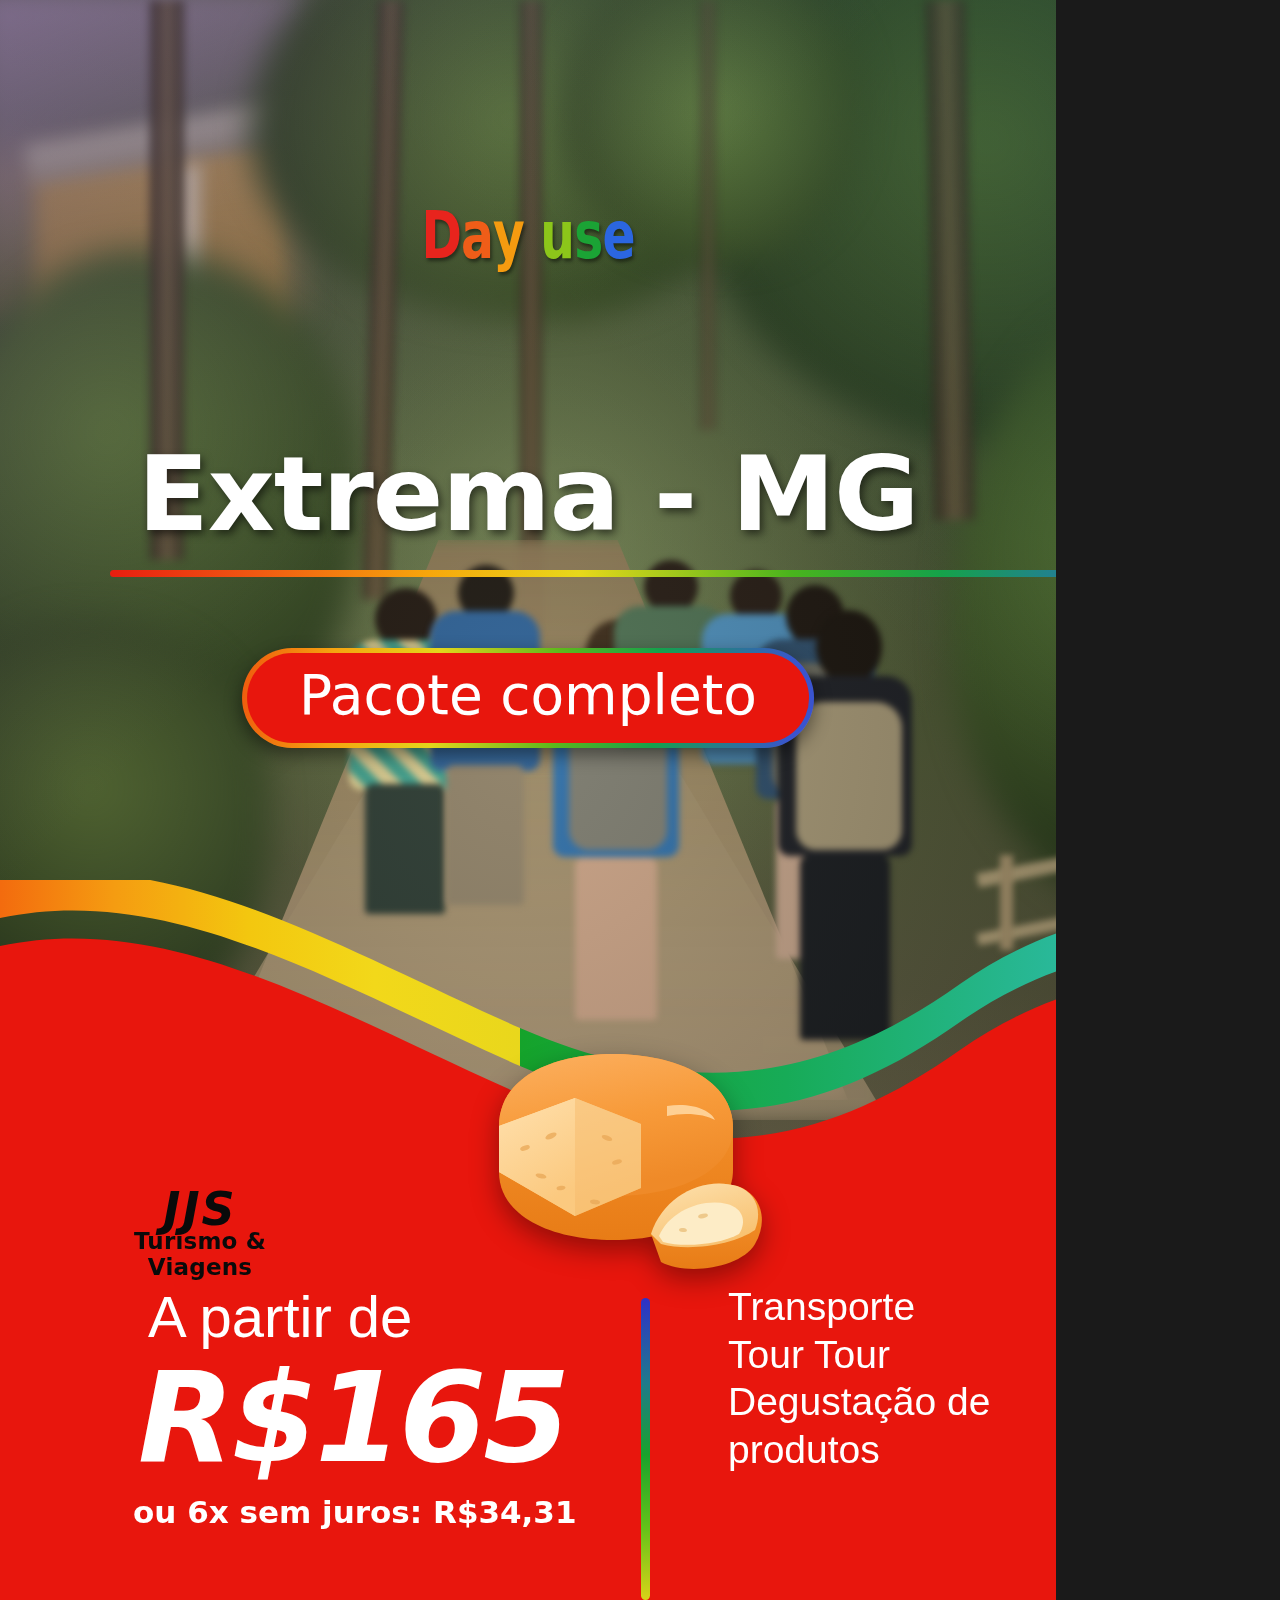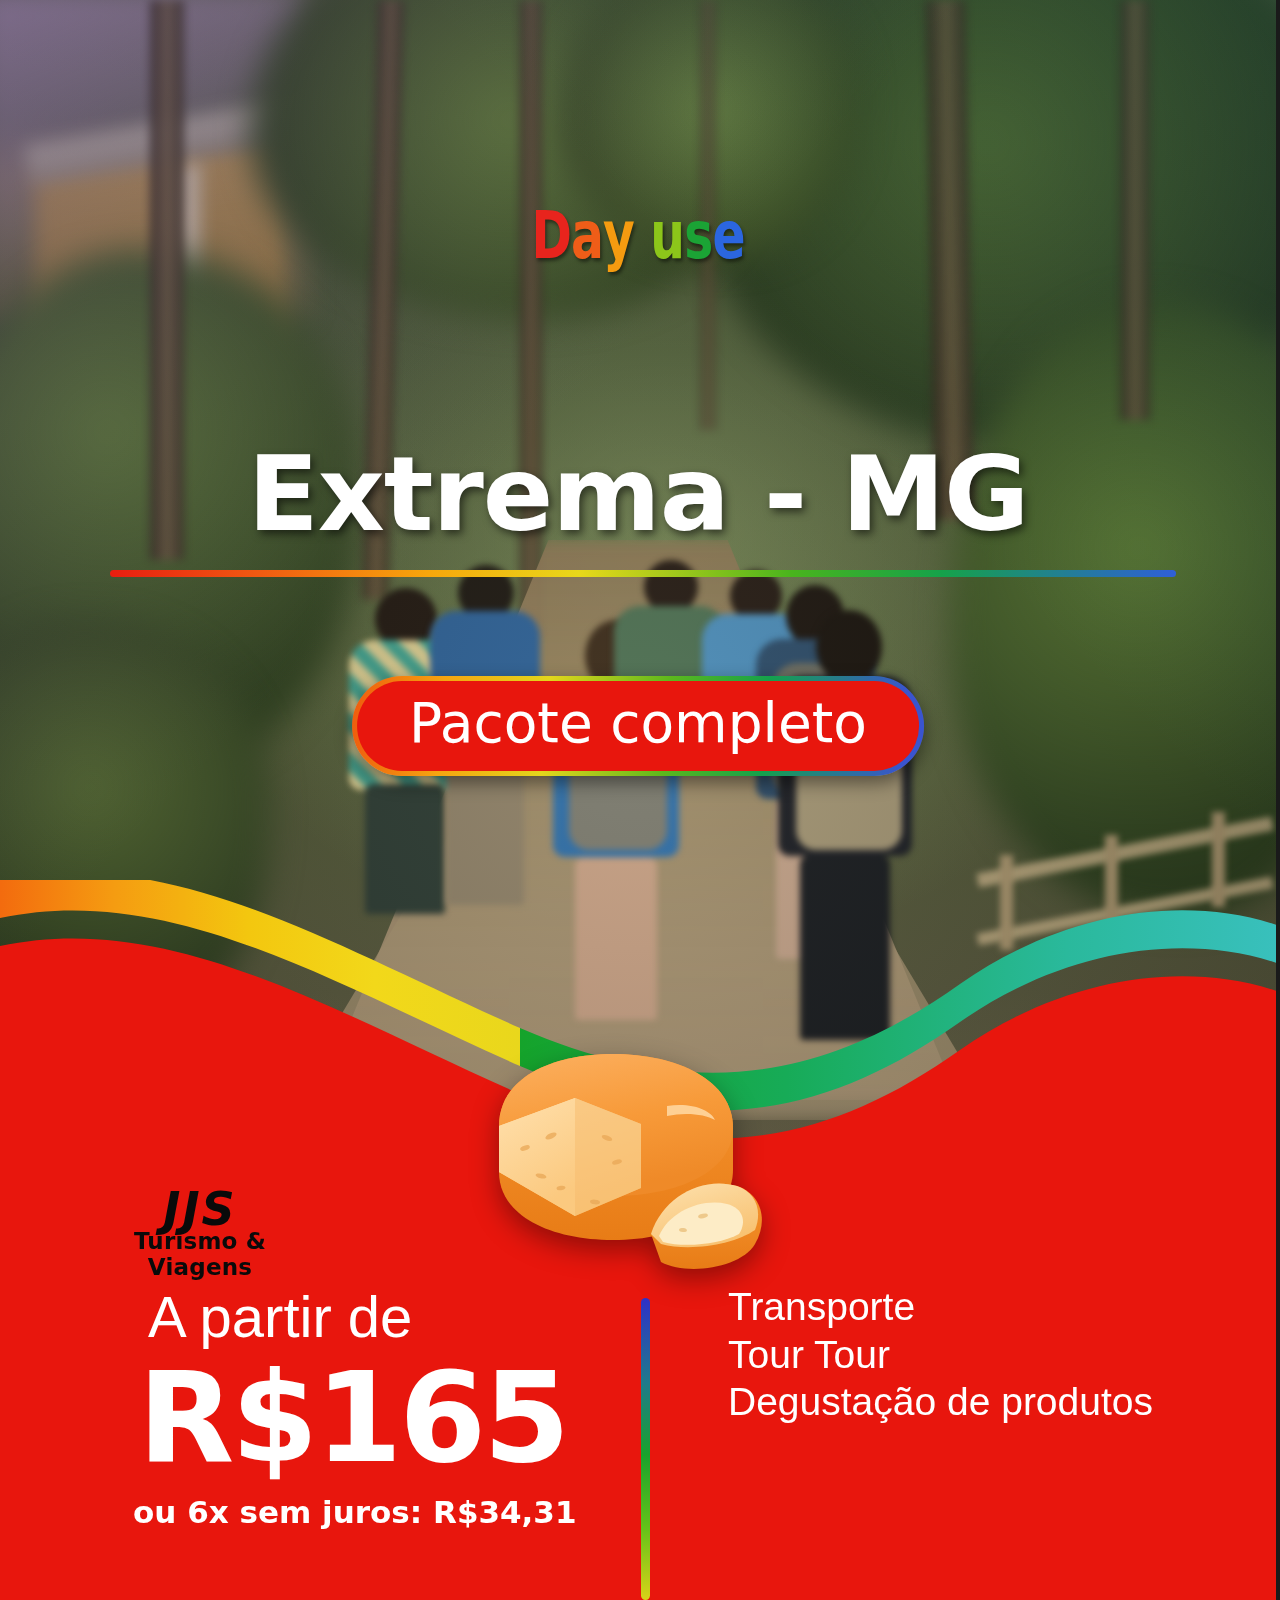--- a/index.html
+++ b/index.html
@@ -1,21 +1,21 @@
 <!DOCTYPE html>
 <html><head>
 <meta charset="utf-8">
 <style>
   * { margin:0; padding:0; box-sizing:border-box; }
   html,body { background:#1a1a1a; }
   body { font-family:"Liberation Sans", sans-serif; }
 
   #poster{
     position:relative;
-    width:1276px;
+    width:1056px;
     height:1600px;
     overflow:hidden;
     background:#2b3a24;
   }
 
   
   .photo{ position:absolute; inset:0; overflow:hidden; }
 
   .photo-base{
     position:absolute; inset:0;
@@ -127,21 +127,21 @@
     letter-spacing:-1px;
     text-shadow:3px 4px 9px rgba(0,0,0,.55);
   }
   .rule{
     position:absolute; left:110px; top:570px; width:1066px; height:7px;
     border-radius:4px;
     background:linear-gradient(90deg,#e81d10 0%,#f05a12 14%,#f7a70c 30%,#e8d81a 44%,#49b41d 64%,#15a24a 78%,#2f5fd8 100%);
   }
 
   .pill-wrap{
-    position:absolute; left:50%; top:676px; transform:translateX(-50%);
+    position:absolute; left:50%; top:648px; transform:translateX(-50%);
     padding:5px; border-radius:60px;
     background:linear-gradient(95deg,#ef5a0e 0%,#f5a410 16%,#e3d61c 34%,#5cb81c 55%,#14a14c 72%,#3a54cf 96%);
     box-shadow:0 7px 18px rgba(0,0,0,.45);
   }
   .pill{
     padding:14px 52px 18px; border-radius:56px;
     background:#e8160d;
     color:#fff; font-size:55px; line-height:1.05;
     font-family:"DejaVu Sans", sans-serif;
     white-space:nowrap;
@@ -166,21 +166,21 @@
     filter:drop-shadow(0 10px 14px rgba(0,0,0,.38)); }
 
   
   .apartir{
     position:absolute; left:148px; top:1283px;
     color:#fff; font-size:58px; font-family:"Liberation Sans", sans-serif;
   }
   .price{
     position:absolute; left:138px; top:1355px;
     color:#fff; font-family:"DejaVu Sans", sans-serif;
-    font-weight:bold; font-size:125px; letter-spacing:-3px; line-height:1;
+    font-weight:bold; font-size:125px; letter-spacing:-3px; line-height:1;font-style:italic;
   }
   .parcel{
     position:absolute; left:133px; top:1494px;
     color:#fff; font-family:"DejaVu Sans", sans-serif;
     font-weight:bold; font-size:31px;
   }
 
   
   .vbar{
     position:absolute; left:641px; top:1298px; width:9px; height:302px;

